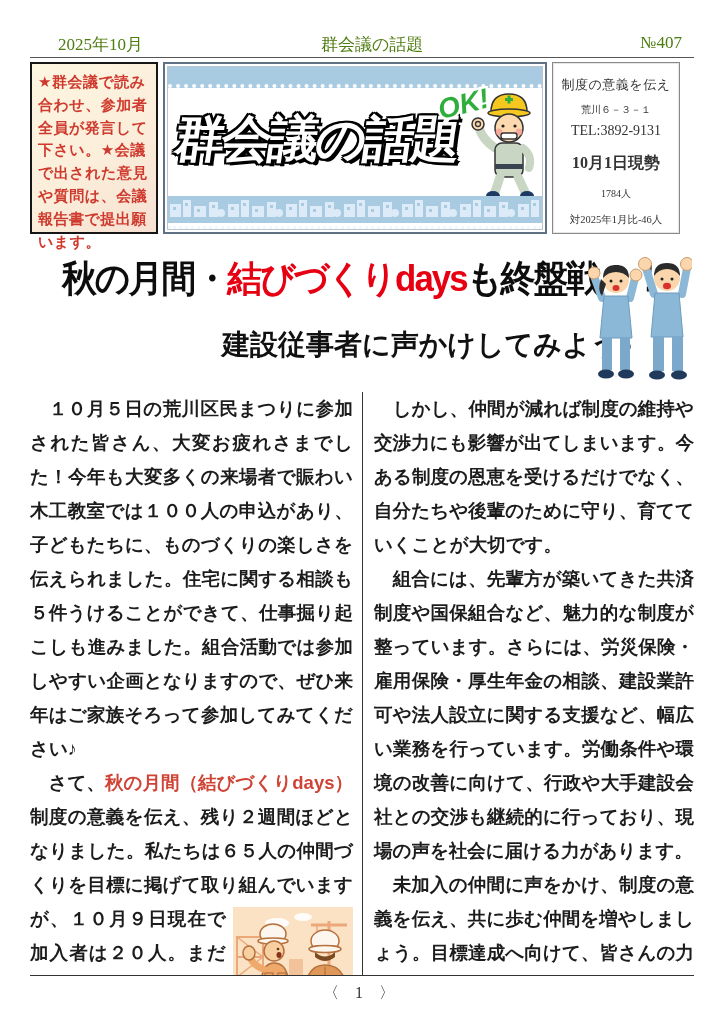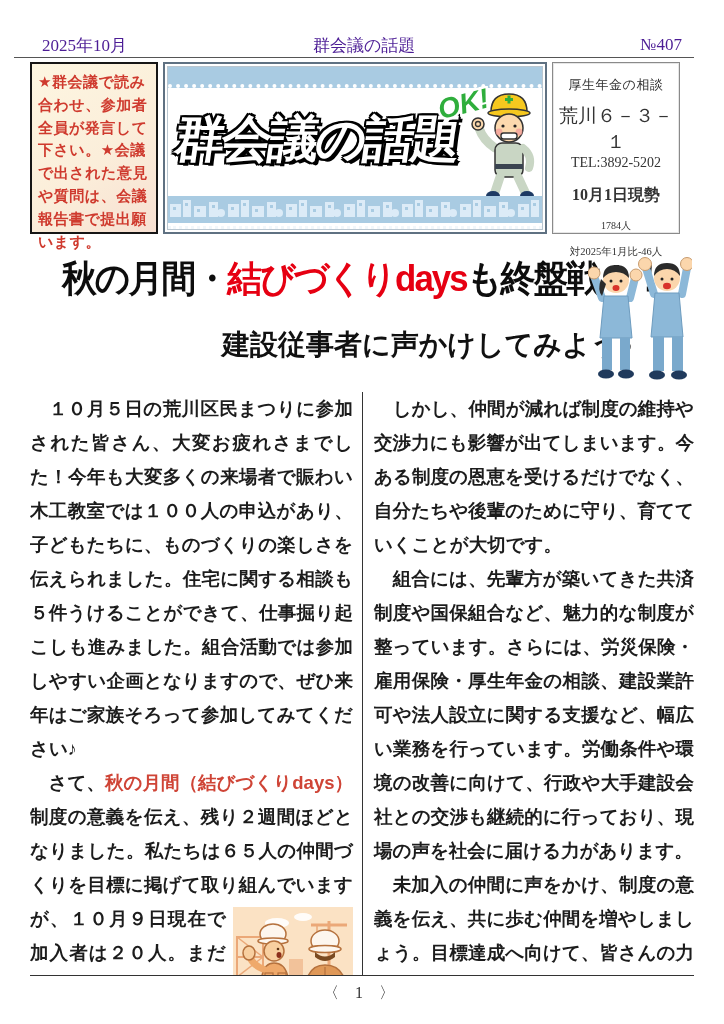--- a/index.html
+++ b/index.html
@@ -5,24 +5,24 @@
   html,body{margin:0;padding:0;background:#e8e8e8;}
   .page{
     position:relative;width:724px;height:1024px;background:#ffffff;
     margin:0 auto;overflow:hidden;
     font-family:"Liberation Sans","DejaVu Sans",sans-serif;color:#222;
   }
   .serif{font-family:"Liberation Serif","DejaVu Serif",serif;}
 
   
   .runhead{
-    position:absolute;top:33px;left:14px;right:30px;height:24px;
+    position:absolute;top:33px;left:30px;right:30px;height:24px;
     border-bottom:1.5px solid #555;
-    display:flex;justify-content:space-between;align-items:center;
-    font-size:17px;color:#4c1d95;
+    display:flex;justify-content:space-between;align-items:flex-start;
+    font-size:17px;color:#4d7c0f;
   }
   .runhead .date{padding-left:28px;}
   .runhead .issue{padding-right:12px;margin-left:39px;}
 
   
   .masthead{position:absolute;top:62px;left:30px;right:44px;height:172px;display:flex;gap:5px;}
 
   .notice-box{
     width:128px;box-sizing:border-box;border:2px solid #161616;
     background:linear-gradient(140deg,#fdf6e1 0%,#fbeeda 55%,#f7e0d2 100%);
@@ -52,21 +52,21 @@
                  0 -2px 0 #000,0 2px 0 #000,-2px 0 0 #000,2px 0 0 #000,4px 3px 0 #000;
   }
   .ok-worker{position:absolute;right:4px;top:22px;width:104px;height:118px;}
 
   .info-box{
     width:128px;box-sizing:border-box;border:1px solid #8a8a8a;
     box-shadow:inset 0 0 0 1px #e6e6e6;
     text-align:center;color:#333;padding-top:13px;position:relative;
   }
   .info-box .l1{font-size:13px;letter-spacing:0.5px;margin-bottom:9px;}
-  .info-box .l2{font-size:19px;}
+  .info-box .l2{font-size:10px;margin-bottom:6px;}
   .info-box .l3{font-size:14px;margin-bottom:14px;}
   .info-box .l4{font-size:16px;font-weight:bold;margin-bottom:13px;}
   .info-box .l5{font-size:10px;margin-bottom:12px;}
   .info-box .l6{font-size:10.5px;}
 
   
   .headline-wrap{position:absolute;top:250px;left:30px;right:30px;height:140px;}
   .headline{
     white-space:nowrap;font-size:37px;font-weight:900;letter-spacing:-2px;
     transform:scaleX(0.94);transform-origin:left top;
@@ -165,23 +165,23 @@
               <rect x="29" y="13" width="3" height="3" fill="#a9cbe2"></rect>
               <rect x="44" y="9" width="3" height="3" fill="#a9cbe2"></rect>
             </pattern>
           </defs>
           <rect width="100%" height="27" fill="url(#sky)"></rect>
         </svg>
       </div>
     </div>
 
     <div class="info-box serif">
-      <div class="l1">厚生年金の相談</div>
+      <div class="l1">制度の意義を伝え</div>
       <div class="l2">荒川６－３－１</div>
-      <div class="l3">TEL:3892-5202</div>
+      <div class="l3">TEL:3892-9131</div>
       <div class="l4">10月1日現勢</div>
       <div class="l5">1784人</div>
       <div class="l6">対2025年1月比-46人</div>
     </div>
   </div>
 
   <div class="headline-wrap">
     <div class="headline">
       <span>秋の月間・</span><span class="red">結びづくりdays</span><span>も終盤戦！！</span>
     </div>

